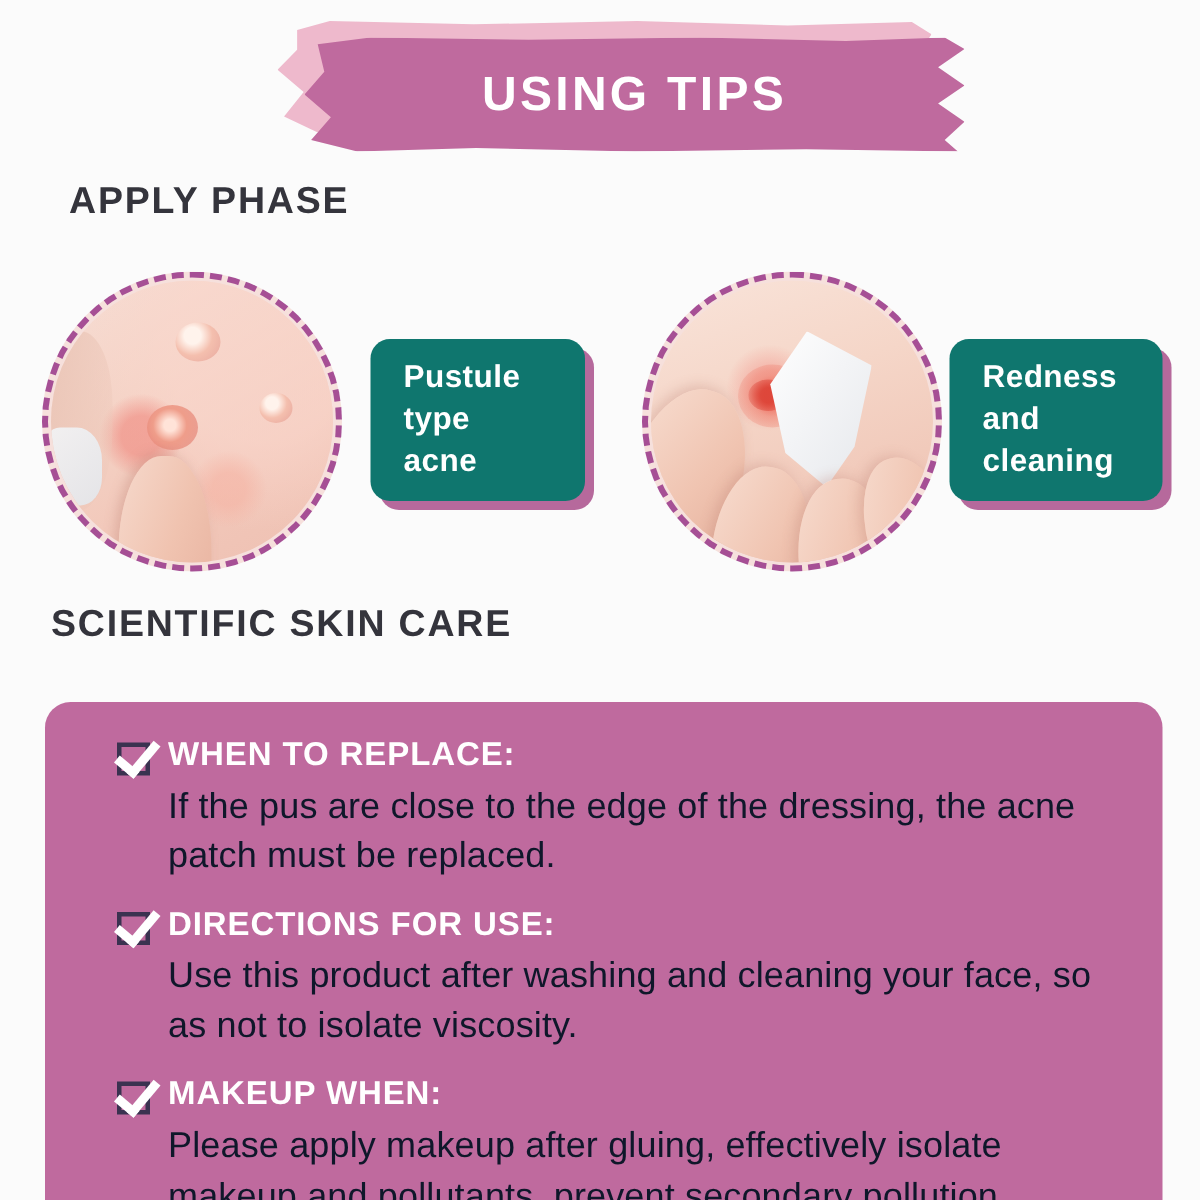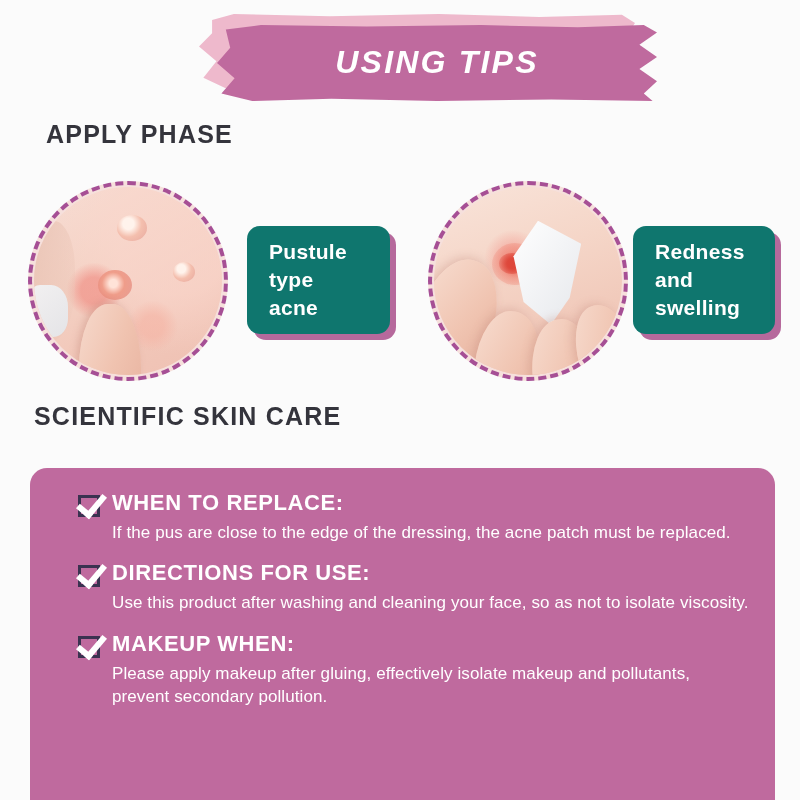--- a/index.html
+++ b/index.html
@@ -9,25 +9,24 @@
     height: 800px;
     background: #fbfbfb;
     font-family: "Liberation Sans", sans-serif;
     overflow: hidden;
     position: relative;
   }
 
   
   .banner-wrap {
     position: absolute;
-    left: 199px;
+    left: 185px;
     top: 14px;
     width: 460px;
     height: 88px;
-    font-style: italic;
   }
   .banner-shadow {
     position: absolute;
     left: 0; top: 0;
     width: 436px; height: 74px;
     background: #eeb9cc;
     clip-path: polygon(
       3% 8%, 8% 0%, 30% 3%, 55% 0%, 78% 4%, 97% 1%, 100% 12%,
       98% 30%, 100% 50%, 97% 70%, 100% 88%, 96% 100%,
       70% 97%, 45% 100%, 20% 97%, 6% 100%, 1% 86%,
@@ -235,22 +234,22 @@
     transform: rotate(40deg);
   }
   .care-title {
     color: #ffffff;
     font-size: 22px;
     font-weight: bold;
     letter-spacing: .6px;
     margin-bottom: 5px;
   }
   .care-body {
-    color: #ffffff;
-    font-size: 17px;
+    color: #0f172a;
+    font-size: 24px;
     line-height: 1.38;
     letter-spacing: .1px;
     max-width: 680px;
   }
 </style>
 </head>
 <body>
 
 <div class="banner-wrap">
   <div class="banner-shadow"></div>
@@ -285,21 +284,21 @@
       <div class="redness"></div>
       <div class="wipe-b"></div>
       <div class="finger f1"></div>
       <div class="finger f2"></div>
       <div class="finger f3"></div>
       <div class="finger f4"></div>
     </div>
   </div>
 </div>
 <div class="label-card" id="card-1">
-  <div class="label-text">Redness and swelling</div>
+  <div class="label-text">Redness and cleaning</div>
 </div>
 
 <div class="section-heading" id="heading-scientific">SCIENTIFIC SKIN CARE</div>
 
 <div id="care-panel">
 
   <div class="care-item">
     <span class="checkbox-icon"></span>
     <div class="care-title">WHEN TO REPLACE:</div>
     <div class="care-body">If the pus are close to the edge of the dressing, the acne patch must be replaced.</div>

